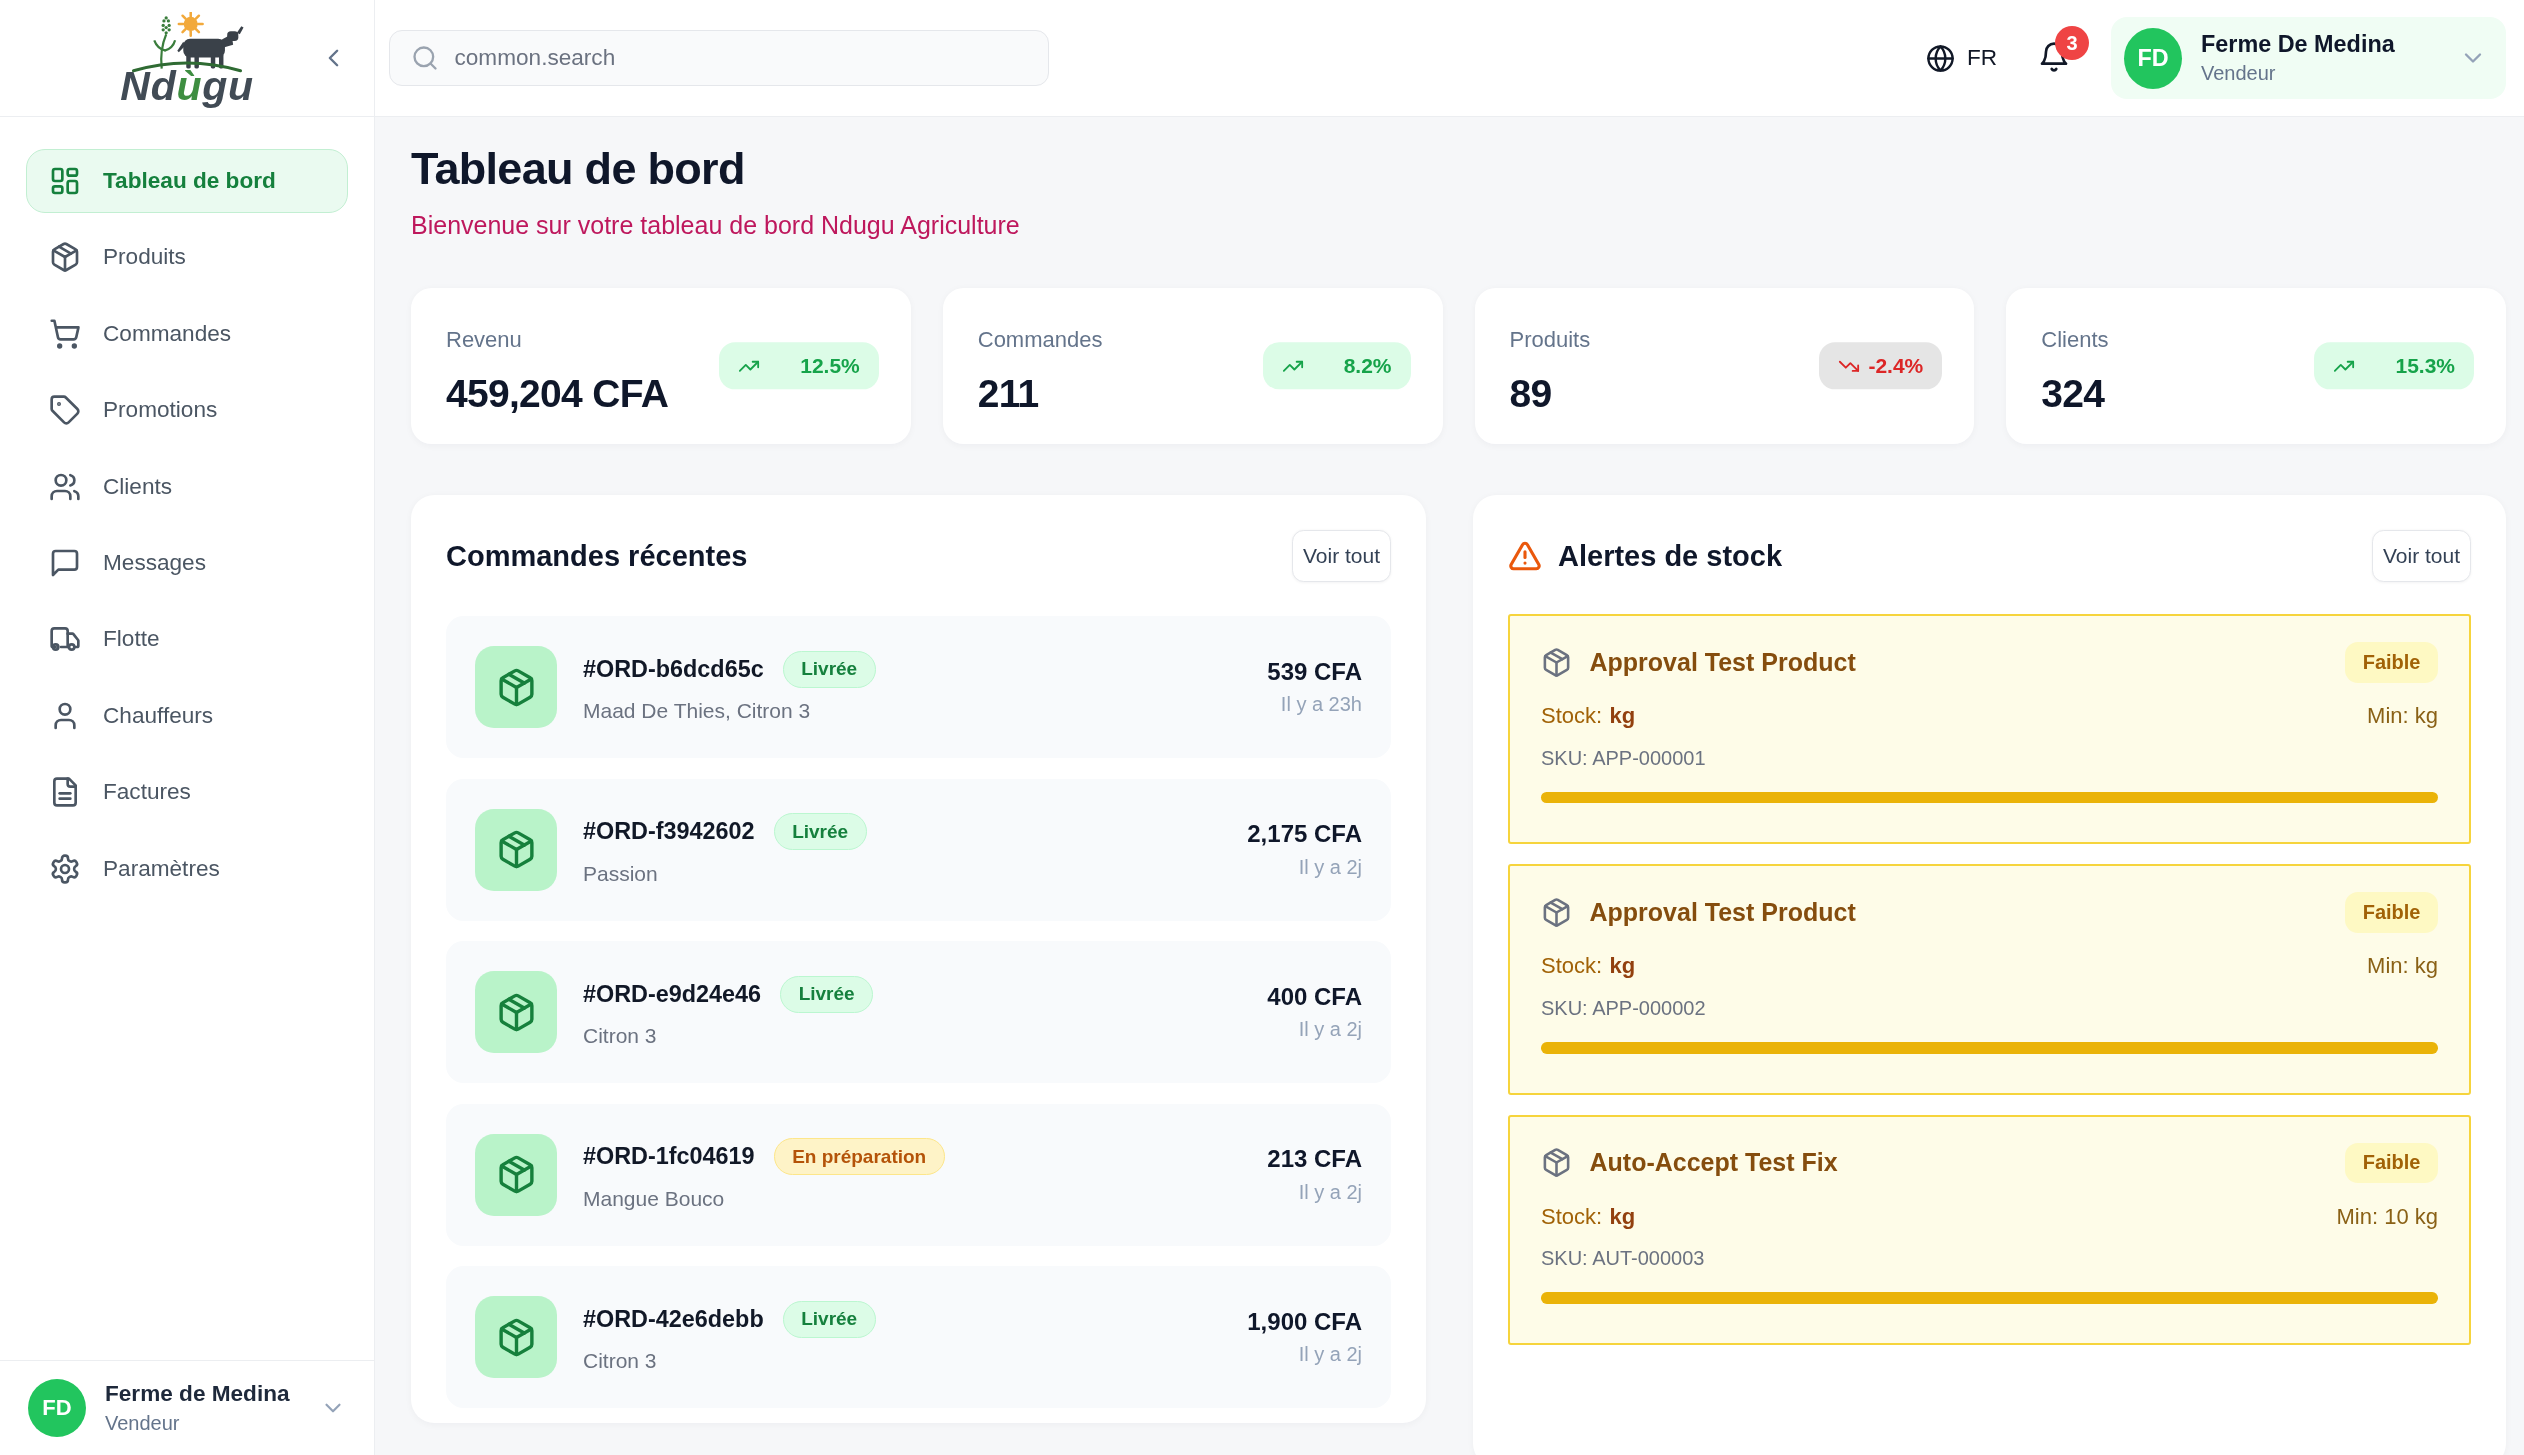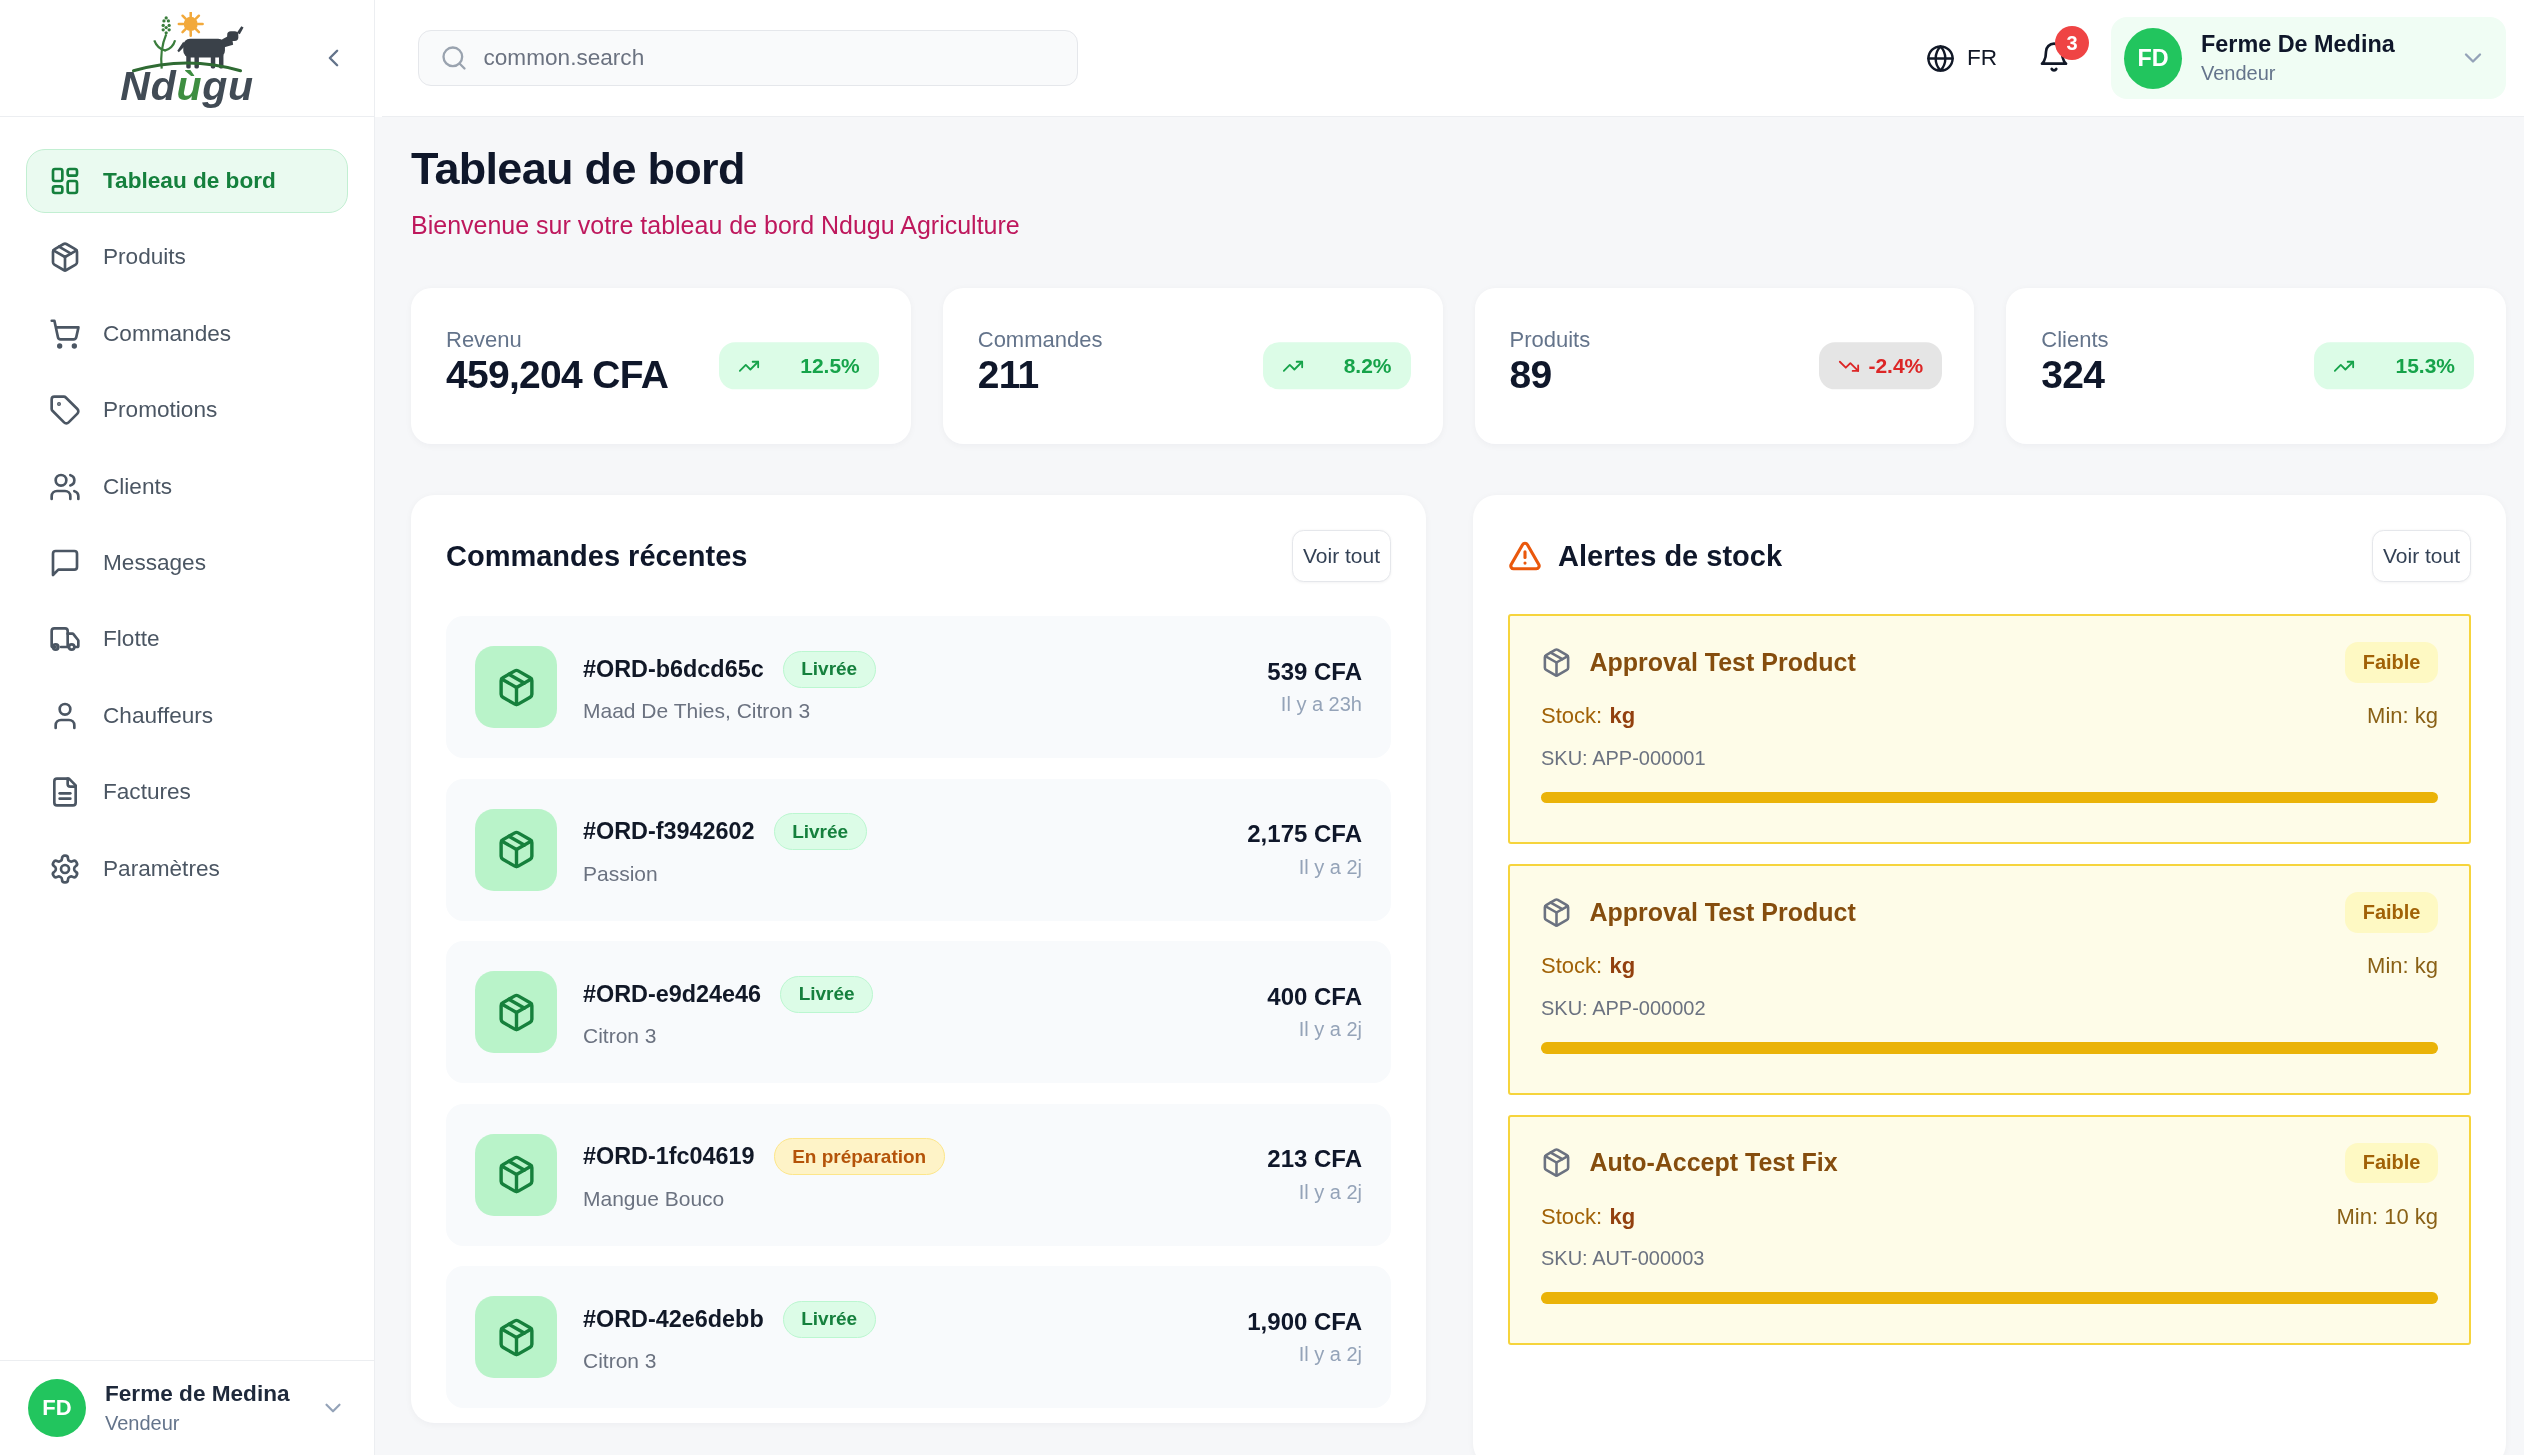--- a/index.html
+++ b/index.html
@@ -47,21 +47,21 @@
     display:flex; align-items:center; justify-content:center; font-size:22px; font-weight:700;
     flex:0 0 58px;
   }
   .sf-text { margin-left:19px; flex:1; }
   .sf-name { font-size:22.6px; font-weight:700; color:#1e293b; }
   .sf-role { font-size:20px; color:#64748b; margin-top:4.4px; }
   .sf-chev { color:#94a3b8; width:26px; height:26px; }
 
   
   .topbar {
-    position:absolute; left:382px; right:0; top:0; height:117px; background:#ffffff;
+    position:absolute; left:353px; right:0; top:0; height:117px; background:#ffffff;
     border-bottom:1.5px solid #eceef1; display:flex; align-items:center; padding:0 19px 0 36px;
   }
   .search-box {
     width:660px; height:56px; background:#f9fafb; border:1.5px solid #e5e7eb; border-radius:13px;
     display:flex; align-items:center; padding:0 20.5px; gap:16px;
   }
   .search-box svg { width:28px; height:28px; color:#9aa3af; flex:0 0 28px; }
   .search-box input {
     border:none; outline:none; background:transparent; font-size:22.6px; color:#374151;
     font-family:inherit; width:100%;
@@ -94,21 +94,21 @@
   }
   .page-title { font-size:45px; font-weight:800; color:#0f172a; letter-spacing:-0.7px; }
   .page-subtitle { font-size:25px; color:#be185d; margin-top:16px; }
 
   .stats { display:grid; grid-template-columns:repeat(4,1fr); gap:32px; margin-top:48px; }
   .stat-card {
     background:#ffffff; border-radius:20.5px; height:156px; position:relative;
     padding:39px 35px; box-shadow:0 1.5px 7.3px rgba(15,23,42,.04);
   }
   .stat-label { font-size:22px; font-weight:500; color:#64748b; }
-  .stat-value { font-size:39px; font-weight:800; color:#0f172a; letter-spacing:-0.7px; }
+  .stat-value { font-size:39px; font-weight:800; color:#0f172a; margin-top:19px; letter-spacing:-0.7px; }
   .badge {
     position:absolute; right:32px; top:50%; transform:translateY(-50%);
     display:flex; align-items:center; gap:8.8px; padding:11.7px 19px; border-radius:16px;
     font-size:21px; font-weight:600;
   }
   .badge .trend { width:22px; height:22px; }
   .badge.v-up { background:#dcfce7; color:#16a34a;gap:40px; }
   .badge.v-down { background:#e5e5e5; color:#dc2626; }
 
   .content-row { display:flex; gap:47px; margin-top:51px; align-items:flex-start; }

